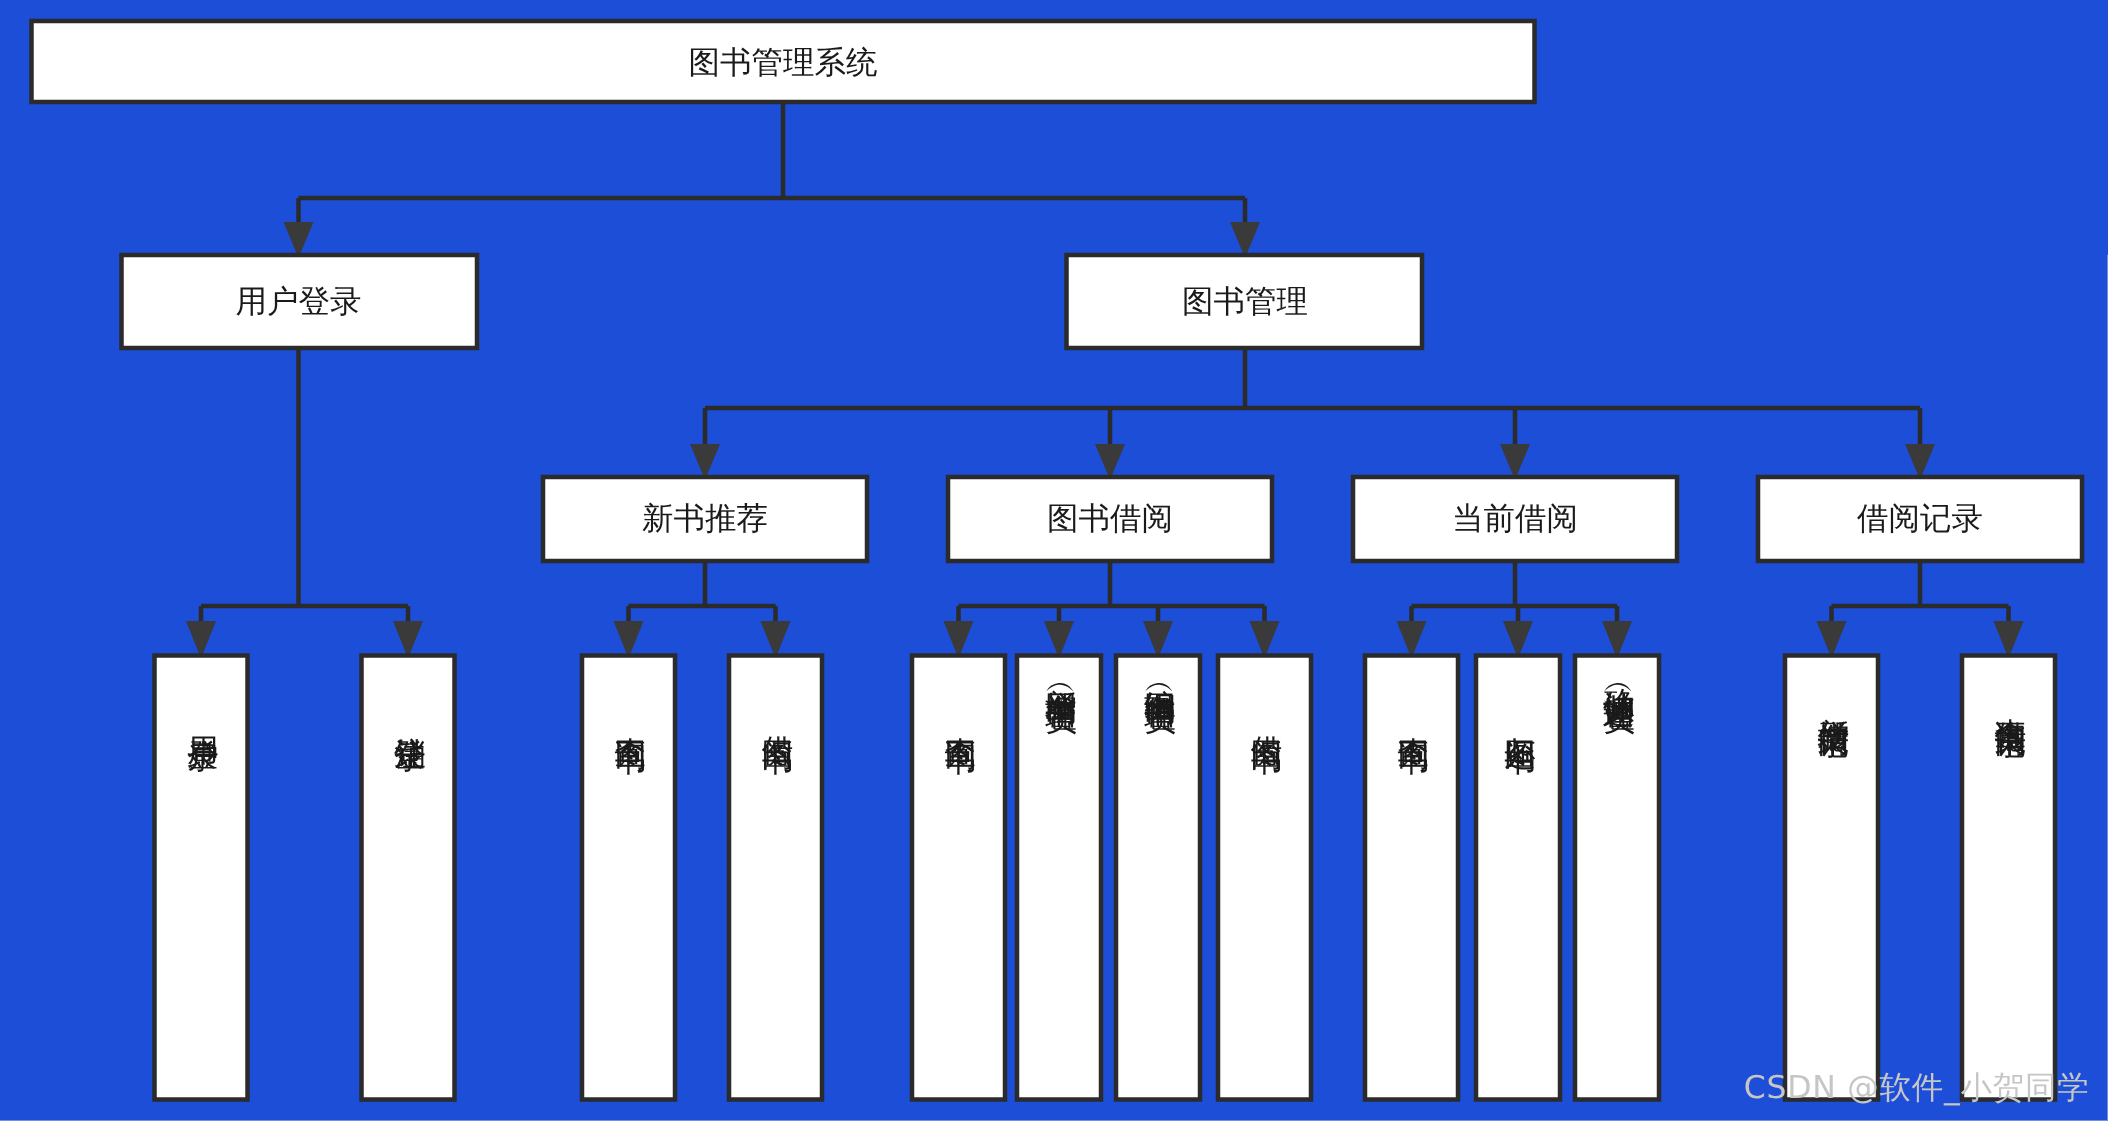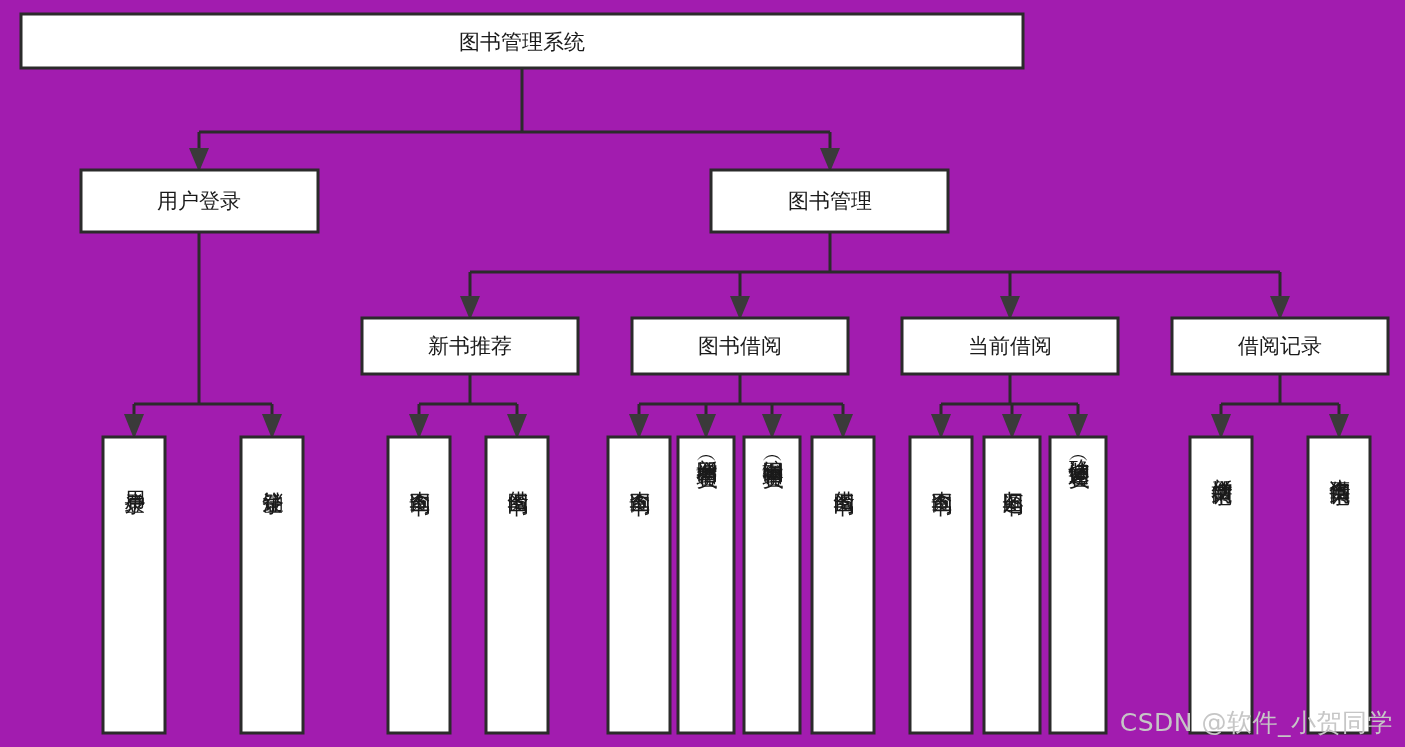--- a/index.html
+++ b/index.html
@@ -11,21 +11,21 @@
   body {
     width: 1405px;
     height: 747px;
     overflow: hidden;
     font-family: "DejaVu Sans", "Liberation Sans", sans-serif;
   }
   #diagram-root {
     position: relative;
     width: 1405px;
     height: 747px;
-    background: #a21caf;
+    background: #1d4ed8;
   }
   svg.canvas {
     position: absolute;
     left: 0;
     top: 0;
     width: 1405px;
     height: 747px;
     display: block;
   }
   .node-box {
@@ -57,21 +57,21 @@
     text-anchor: middle;
     dominant-baseline: middle;
     writing-mode: vertical-rl;
     letter-spacing: 1.5px;
   }
   .watermark-text {
     position: absolute;
     right: 12px;
     bottom: 8px;
     font-family: "DejaVu Sans", "Liberation Sans", sans-serif;
-    font-size: 25px;
+    font-size: 21px;
     color: #c6c6c6;
     white-space: nowrap;
     letter-spacing: 0.5px;
     pointer-events: none;
     user-select: none;
   }
 </style>
 </head>
 <body>
 

